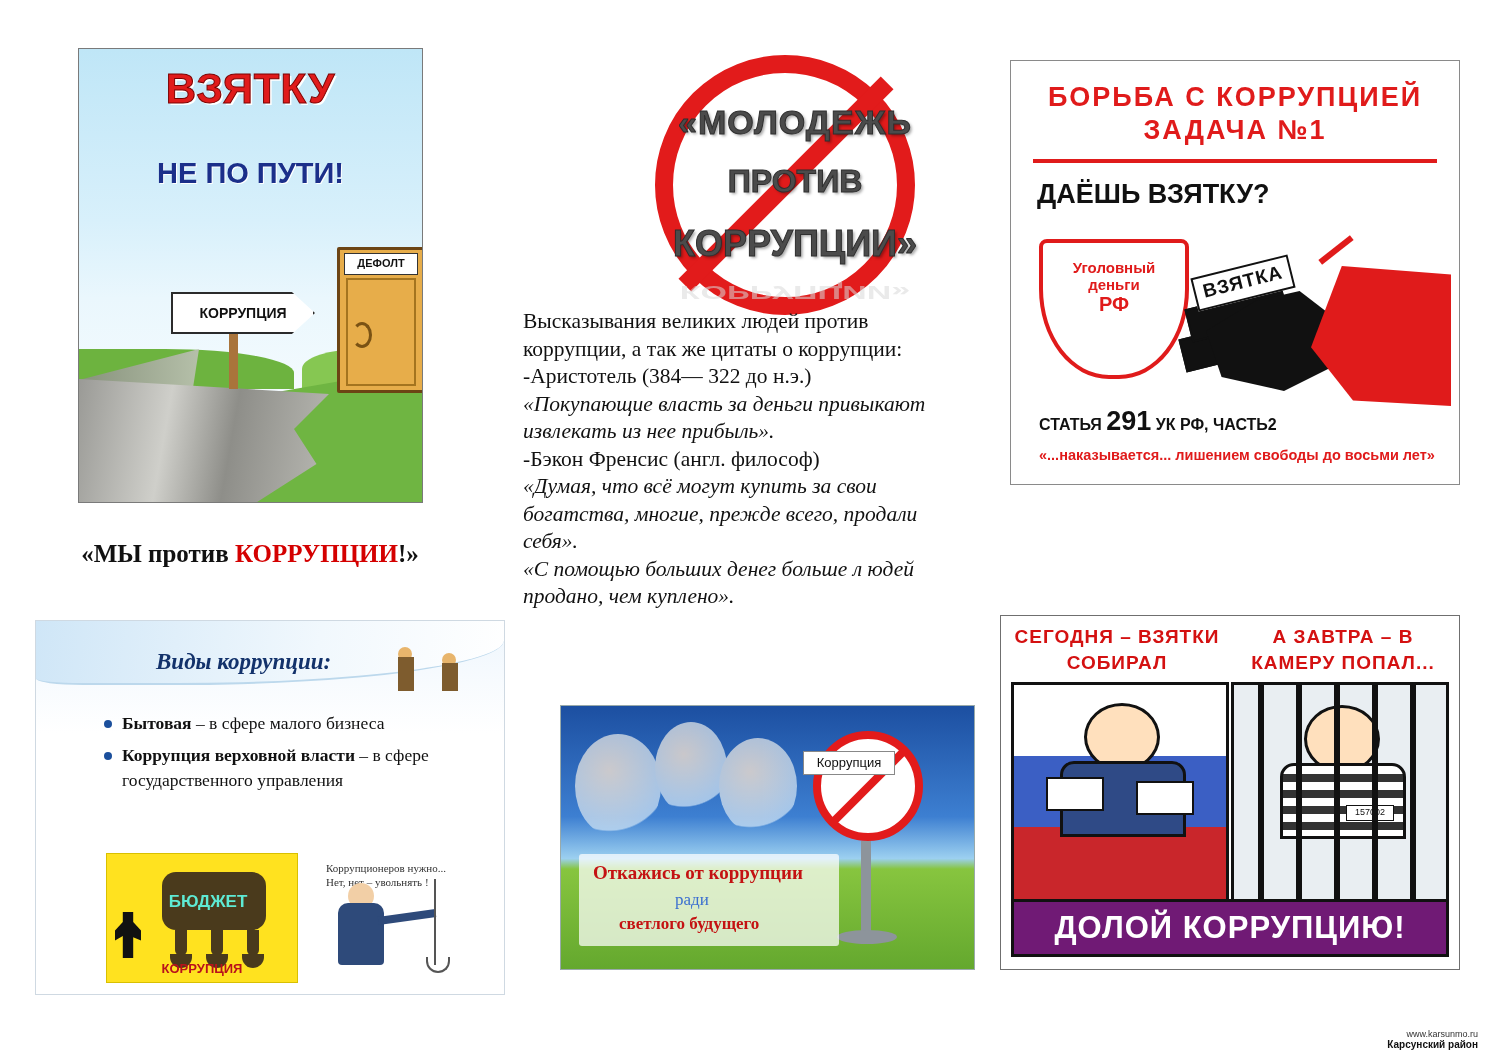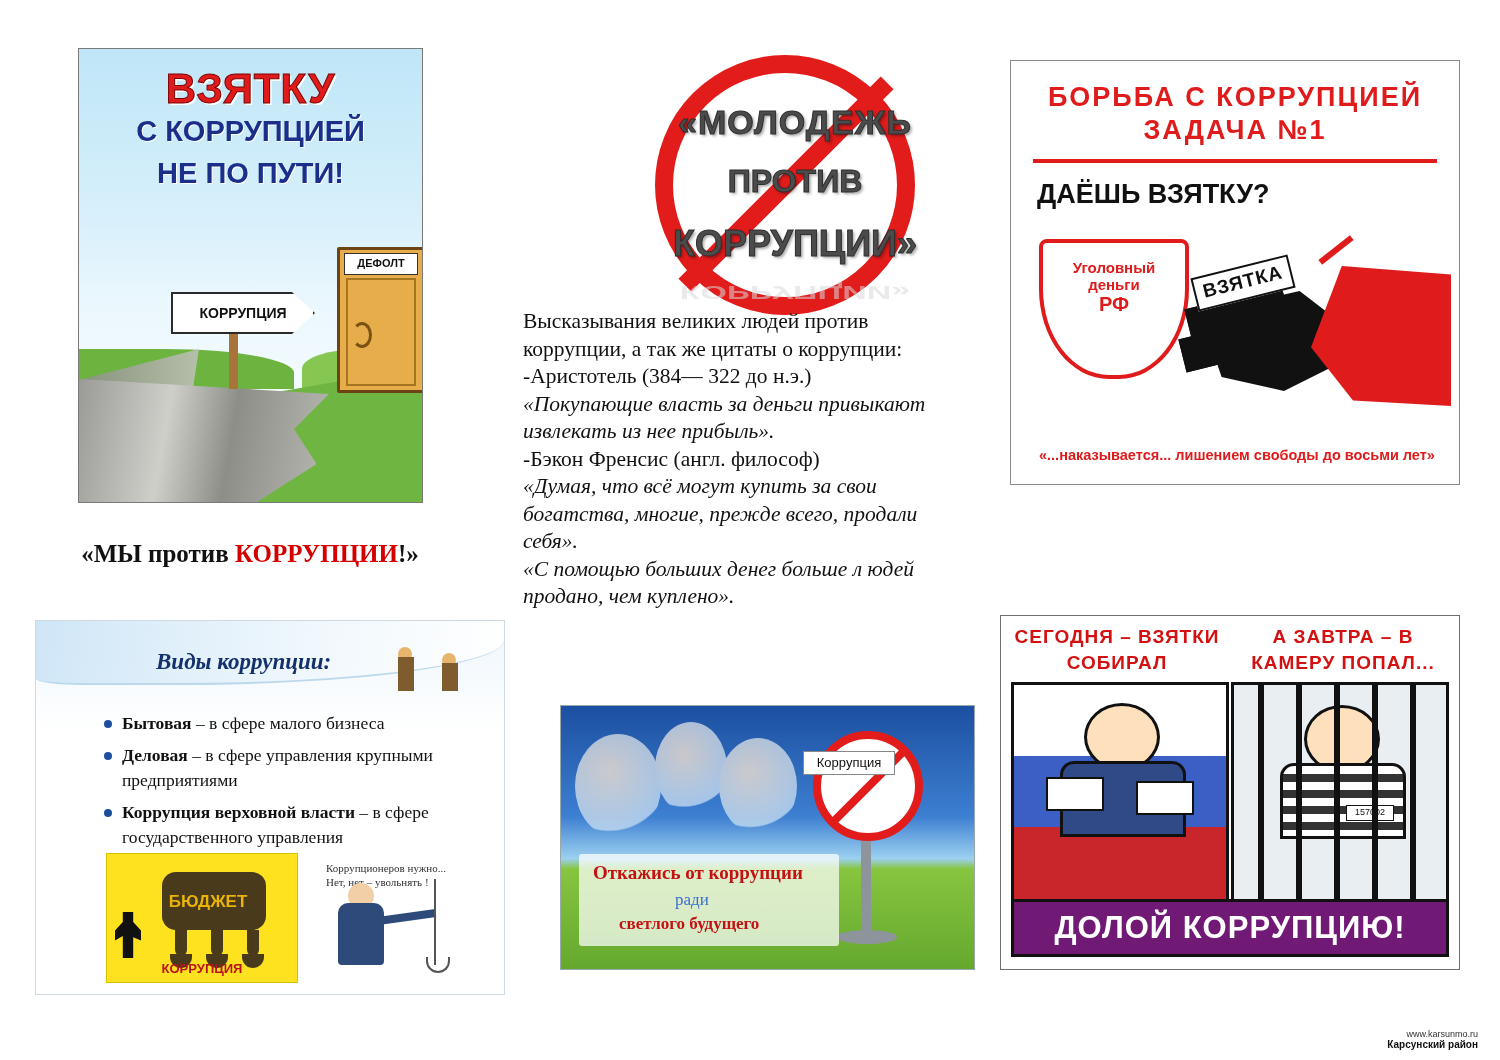--- a/index.html
+++ b/index.html
@@ -280,21 +280,21 @@
     position: absolute; left: 70px; top: 232px; width: 190px; height: 128px;
     background: #ffe21f; border: 1px solid #d9c000;
   }
   .budget-barrel {
     position: absolute; left: 55px; top: 18px; width: 104px; height: 58px;
     background: #4a3a1c; border-radius: 14px;
   }
   .budget-word {
     position: absolute; left: 0; right: 12px; top: 20px; text-align: center;
     font-family: "Liberation Sans", sans-serif; font-weight: bold;
-    font-size: 17px; color: #eab308;
+    font-size: 17px; color: #5eead4;
   }
   .budget-legs {
     position: absolute; left: 62px; top: 76px; width: 96px; height: 26px;
   }
   .budget-leg {
     position: absolute; width: 12px; height: 26px; background: #4a3a1c; border-radius: 0 0 8px 8px;
   }
   .budget-cup {
     position: absolute; width: 22px; height: 14px; background: #4a3a1c; border-radius: 0 0 12px 12px;
   }
@@ -466,21 +466,20 @@
   .footer .site { font-size: 9px; color: #333; }
   .footer .region { font-size: 10px; color: #111; font-weight: bold; }
 </style>
 </head>
 <body>
 
 <div class="page">
 
   <div class="poster" id="poster-road">
     <div class="hdr1">ВЗЯТКУ</div>
-    <div class="hdr2">С КОРРУПЦИЕЙ</div>
     <div class="hdr3">НЕ ПО ПУТИ!</div>
 
     <div class="cliff-grass-top"></div>
     <div class="grass-right2"></div>
     <div class="grass-right"></div>
     <div class="cliff-rock2"></div>
     <div class="cliff-rock"></div>
 
     <div class="sign-post"></div>
     <div class="sign-plate">КОРРУПЦИЯ</div>
@@ -529,41 +528,41 @@
     </div>
 
     <div class="bribe-card bribe-shadow bribe-3"></div>
     <div class="bribe-card bribe-shadow bribe-2"></div>
     <div class="bribe-card bribe-1">ВЗЯТКА</div>
 
     <div class="hand-black"></div>
     <div class="spark"></div>
     <div class="hand-red"></div>
 
+    <div class="f-article">
+      <span>СТАТЬЯ </span><span class="big">291</span><span> УК РФ, ЧАСТЬ2</span>
+    </div>
     <div class="f-quote">«...наказывается... лишением свободы до восьми лет»</div>
   </div>
 
   <div class="poster" id="poster-types">
     <div class="types-wave"></div>
 
     <div class="types-worker">
       <div class="tw-head" style="left:14px; top:18px;"></div>
       <div class="tw-fig" style="left:14px;"></div>
       <div class="tw-head" style="left:58px; top:24px;"></div>
       <div class="tw-fig" style="left:58px; height:28px;"></div>
     </div>
 
     <div class="types-title">Виды коррупции:</div>
 
     <ul class="types-list">
       <li>
         <b>Бытовая</b><span> – в сфере малого бизнеса</span>
-      </li>
-      <li>
-        <b>Деловая</b><span> – в сфере управления крупными предприятиями</span>
       </li>
       <li>
         <b>Коррупция верховной власти</b><span> – в сфере государственного управления</span>
       </li>
     </ul>
 
     <div class="budget-box">
       <div class="budget-man"></div>
       <div class="budget-barrel">
         <div class="budget-word">БЮДЖЕТ</div>

